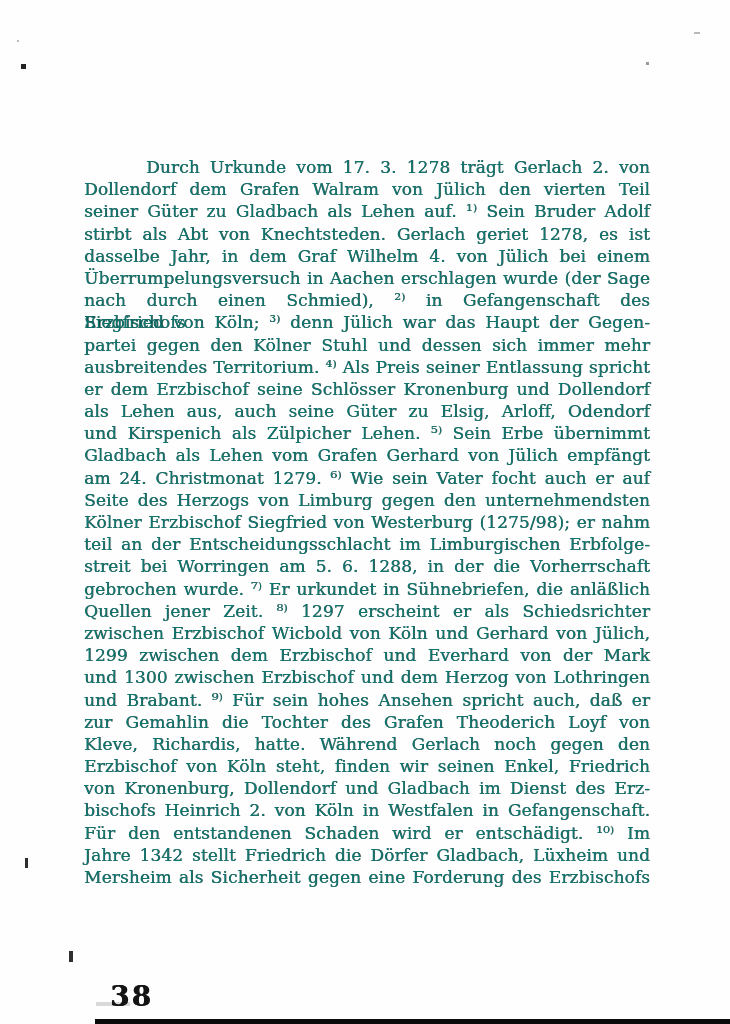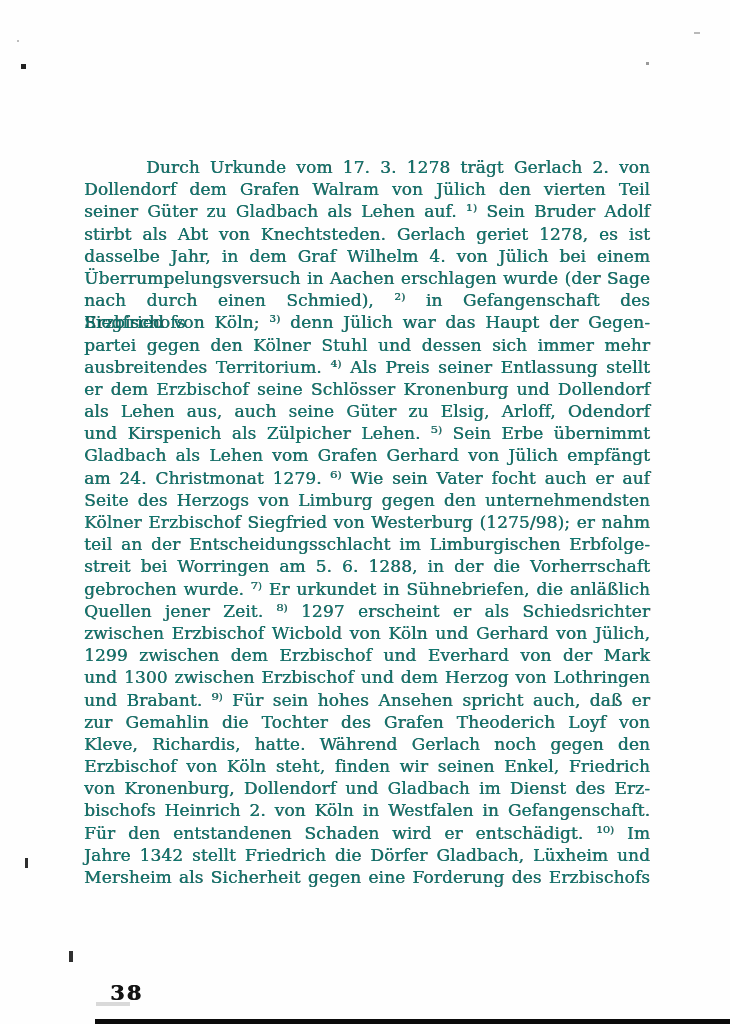--- a/index.html
+++ b/index.html
@@ -35,21 +35,21 @@
     white-space: normal;
     overflow: visible;
   }
   .line.first {
     text-indent: 62px;
   }
   .pagenum {
     position: absolute;
     left: 110px;
     top: 980px;
-    font-size: 21px;
+    font-size: 28px;
     font-weight: bold;
     color: #141414;
     letter-spacing: 2px;
     text-shadow: 0.6px 0 0 #141414;
   }
   .bottom-bar {
     position: absolute;
     left: 95px;
     right: 0;
     bottom: 0;
@@ -84,21 +84,21 @@
   <div class="textblock">
       <div class="line first">Durch Urkunde vom 17. 3. 1278 trägt Gerlach 2. von</div>
       <div class="line">Dollendorf dem Grafen Walram von Jülich den vierten Teil</div>
       <div class="line">seiner Güter zu Gladbach als Lehen auf. ¹⁾ Sein Bruder Adolf</div>
       <div class="line">stirbt als Abt von Knechtsteden. Gerlach geriet 1278, es ist</div>
       <div class="line">dasselbe Jahr, in dem Graf Wilhelm 4. von Jülich bei einem</div>
       <div class="line">Überrumpelungsversuch in Aachen erschlagen wurde (der Sage</div>
       <div class="line">nach durch einen Schmied), ²⁾ in Gefangenschaft des Erzbischofs</div>
       <div class="line">Siegfried von Köln; ³⁾ denn Jülich war das Haupt der Gegen-</div>
       <div class="line">partei gegen den Kölner Stuhl und dessen sich immer mehr</div>
-      <div class="line">ausbreitendes Territorium. ⁴⁾ Als Preis seiner Entlassung stellt</div>
+      <div class="line">ausbreitendes Territorium. ⁴⁾ Als Preis seiner Entlassung spricht</div>
       <div class="line">er dem Erzbischof seine Schlösser Kronenburg und Dollendorf</div>
       <div class="line">als Lehen aus, auch seine Güter zu Elsig, Arloff, Odendorf</div>
       <div class="line">und Kirspenich als Zülpicher Lehen. ⁵⁾ Sein Erbe übernimmt</div>
       <div class="line">Gladbach als Lehen vom Grafen Gerhard von Jülich empfängt</div>
       <div class="line">am 24. Christmonat 1279. ⁶⁾ Wie sein Vater focht auch er auf</div>
       <div class="line">Seite des Herzogs von Limburg gegen den unternehmendsten</div>
       <div class="line">Kölner Erzbischof Siegfried von Westerburg (1275/98); er nahm</div>
       <div class="line">teil an der Entscheidungsschlacht im Limburgischen Erbfolge-</div>
       <div class="line">streit bei Worringen am 5. 6. 1288, in der die Vorherrschaft</div>
       <div class="line">gebrochen wurde. ⁷⁾ Er urkundet in Sühnebriefen, die anläßlich</div>

